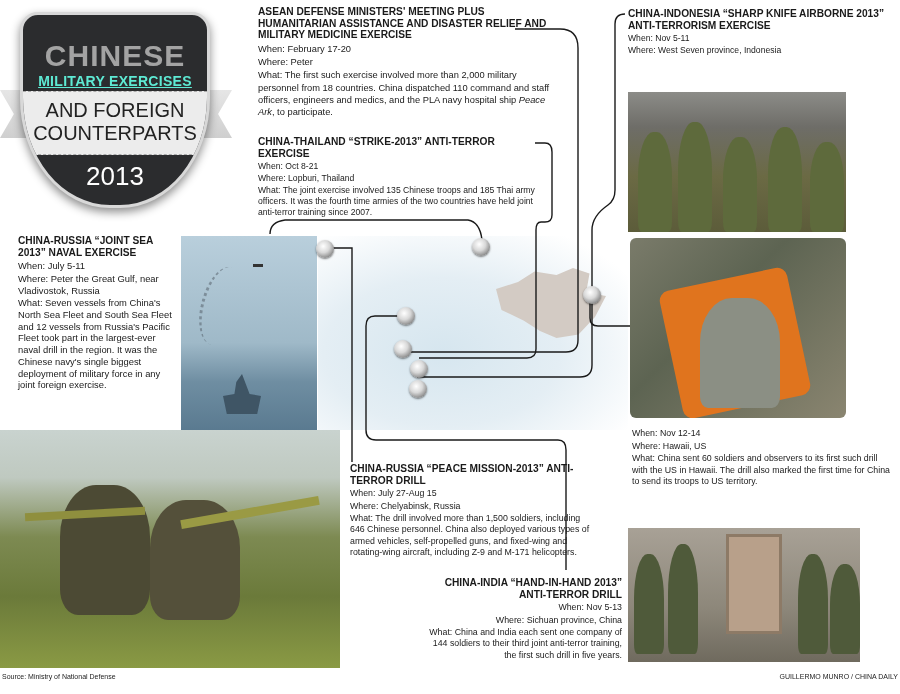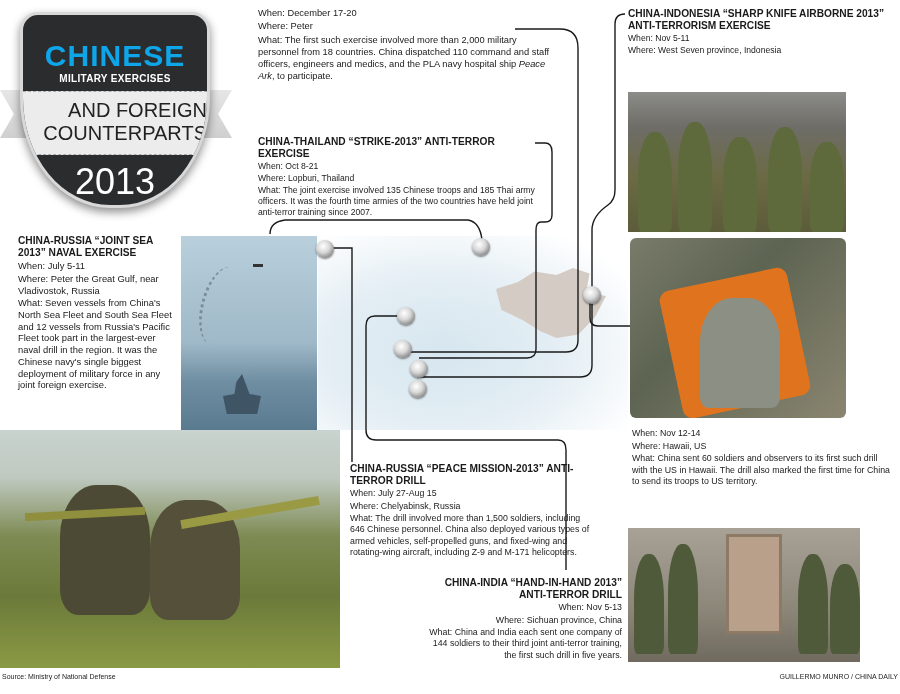--- a/index.html
+++ b/index.html
@@ -3,24 +3,24 @@
 <meta charset="utf-8">
 <style>
   * { box-sizing: border-box; margin: 0; padding: 0; }
   html, body { width: 900px; height: 694px; background: #ffffff; overflow: hidden; }
   body { position: relative; font-family: "Liberation Sans", sans-serif; color: #1a1a1a; }
 
   
   .ribbon { position: absolute; left: 0; top: 90px; width: 232px; height: 48px; background: linear-gradient(#e6e6e6,#cfcfcf); clip-path: polygon(0 0, 100% 0, 94% 50%, 100% 100%, 0 100%, 6% 50%); box-shadow: 0 2px 4px rgba(0,0,0,.3); }
   .shield { position: absolute; left: 20px; top: 12px; width: 190px; height: 196px; background: #2b2c2e; border: 3px solid #d8d8d8; border-radius: 18px 18px 90px 90px / 18px 18px 110px 110px; box-shadow: 0 4px 10px rgba(0,0,0,.45); overflow: hidden; }
   .shield .band { position: absolute; left: 0; right: 0; top: 76px; height: 64px; background: #ececec; border-top: 1px dashed #aaa; border-bottom: 1px dashed #aaa; }
-  .shield .t1 { position: absolute; left: 0; right: 0; top: 24px; text-align: center; color: #0ea5e9; font-weight: bold; font-size: 30px; letter-spacing: 1px; }
-  .shield .t2 { position: absolute; left: 0; right: 0; top: 58px; text-align: center; color: #ffffff; font-weight: bold; font-size: 10px; letter-spacing: .3px; }
-  .shield .t3 { position: absolute; left: 0; right: 0; top: 84px; text-align: right; color: #222; font-size: 20px; line-height: 23px; }
-  .shield .t4 { position: absolute; left: 0; right: 0; top: 146px; text-align: center; color: #fff; font-size: 36px; font-family: "Liberation Sans Narrow", "Liberation Sans", sans-serif; }
+  .shield .t1 { position: absolute; left: 0; right: 0; top: 24px; text-align: center; color: #a3a3a3; font-weight: bold; font-size: 30px; letter-spacing: 1px; }
+  .shield .t2 { position: absolute; left: 0; right: 0; top: 58px; text-align: center; color: #5eead4; font-weight: bold; font-size: 14px; letter-spacing: .3px; text-decoration: underline; }
+  .shield .t3 { position: absolute; left: 0; right: 0; top: 84px; text-align: center; color: #222; font-size: 20px; line-height: 23px; }
+  .shield .t4 { position: absolute; left: 0; right: 0; top: 146px; text-align: center; color: #fff; font-size: 26px; font-family: "Liberation Sans Narrow", "Liberation Sans", sans-serif; }
 
   
   .blk { position: absolute; font-size: 9.3px; line-height: 12.3px; }
   .blk .ttl { font-weight: bold; font-size: 10.2px; line-height: 11.6px; text-transform: uppercase; margin-bottom: 2px; }
   .blk .row { margin-top: 1px; }
   .blk b { font-weight: normal; margin-top: 19px; }
   .right { text-align: right; }
 
   
   .photo { position: absolute; overflow: hidden; }
@@ -127,21 +127,22 @@
 
 <div class="pin" style="left:316px;top:240px"></div>
 <div class="pin" style="left:472px;top:238px"></div>
 <div class="pin" style="left:397px;top:307px"></div>
 <div class="pin" style="left:394px;top:340px"></div>
 <div class="pin" style="left:410px;top:360px"></div>
 <div class="pin" style="left:409px;top:380px"></div>
 <div class="pin" style="left:583px;top:286px"></div>
 
 <div class="blk" style="left:258px;top:6px;width:300px">
-  <div class="row"><b>When:</b> <span>December 17-20</span></div>
+  <div class="ttl">ASEAN Defense Ministers' Meeting Plus Humanitarian Assistance and Disaster Relief and Military Medicine Exercise</div>
+  <div class="row"><b>When:</b> <span>February 17-20</span></div>
   <div class="row"><b>Where:</b> <span>Peter</span></div>
   <div class="row"><b>What:</b> <span>The first such exercise involved more than 2,000 military personnel from 18 countries. China dispatched 110 command and staff officers, engineers and medics, and the PLA navy hospital ship</span> <i>Peace Ark</i><span>, to participate.</span></div>
 </div>
 
 <div class="blk" style="left:258px;top:136px;width:282px;font-size:8.6px;line-height:11px">
   <div class="ttl">China-Thailand “Strike-2013” Anti-Terror Exercise</div>
   <div class="row"><b>When:</b> <span>Oct 8-21</span></div>
   <div class="row"><b>Where:</b> <span>Lopburi, Thailand</span></div>
   <div class="row"><b>What:</b> <span>The joint exercise involved 135 Chinese troops and 185 Thai army officers. It was the fourth time armies of the two countries have held joint anti-terror training since 2007.</span></div>
 </div>

